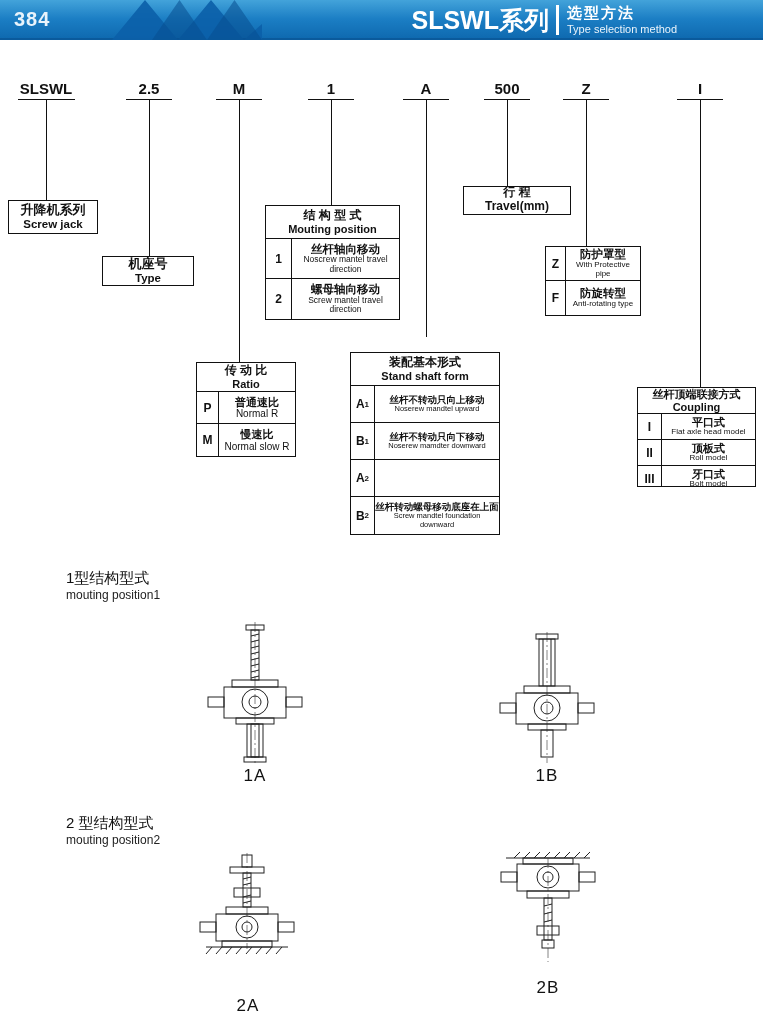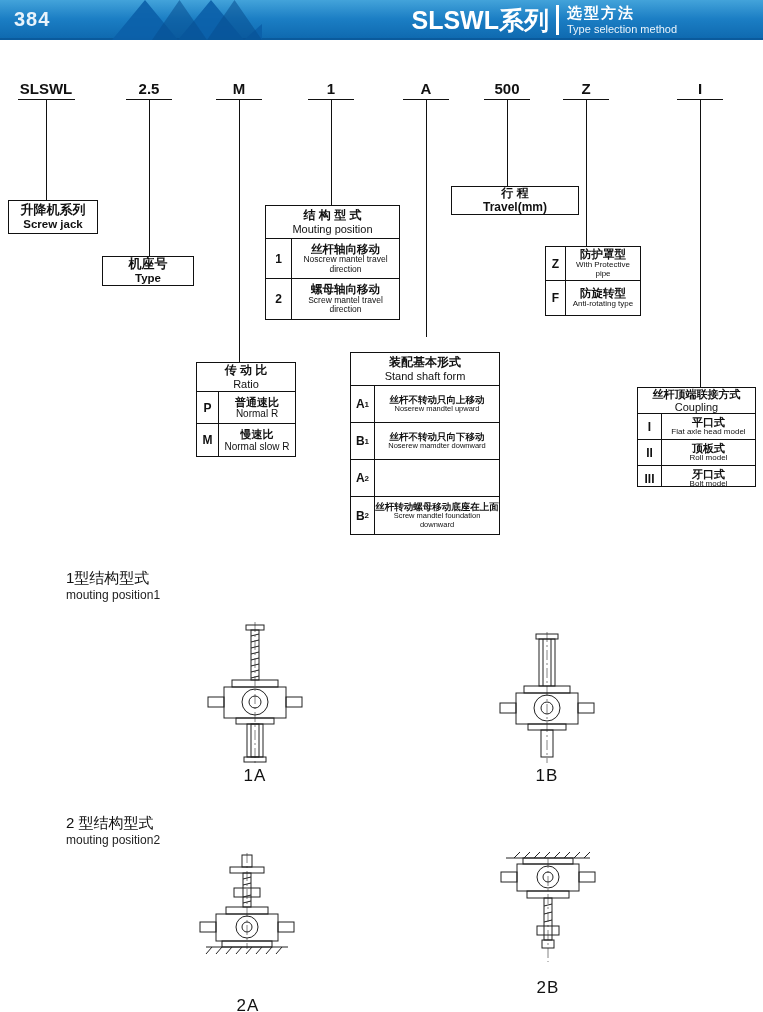--- a/index.html
+++ b/index.html
@@ -28,21 +28,21 @@
   .vline { position:absolute; width:1px; background:#111; }
 
   .box { position:absolute; border:1px solid #111; background:#fff; display:flex; flex-direction:column;
          align-items:center; justify-content:center; text-align:center; line-height:1.15; }
   .box .cn { font-weight:bold; font-size:13px; }
   .box .en { font-weight:bold; font-size:11.5px; }
 
   .tbl { position:absolute; border:1px solid #111; background:#fff; display:flex; flex-direction:column; overflow:hidden; }
   .thead { border-bottom:1px solid #111; text-align:center; display:flex; flex-direction:column; justify-content:center; line-height:1.15; }
   .hcn { font-weight:bold; font-size:12px; }
-  .hen { font-weight:normal; font-size:11px; }
+  .hen { font-weight:bold; font-size:11px; }
   .trow { display:flex; border-bottom:1px solid #111; flex:0 0 auto; }
   .trow:last-child { border-bottom:none; }
   .tcode { width:24px; flex:0 0 24px; border-right:1px solid #111; display:flex; align-items:center;
            justify-content:center; font-weight:bold; font-size:12px; }
   .tcode .sb { font-size:8px; }
   .tcell { flex:1; display:flex; flex-direction:column; align-items:center; justify-content:center;
            text-align:center; padding:1px 2px; line-height:1.1; overflow:hidden; }
   .tcell .cn { font-weight:bold; font-size:11px; white-space:nowrap; }
   .tcell .en { font-size:8.5px; color:#111; }
 
@@ -125,21 +125,21 @@
   <div class="box" style="left:8px;top:200px;width:90px;height:34px;">
     <div class="cn">升降机系列</div>
     <div class="en">Screw jack</div>
   </div>
 
   <div class="box" style="left:102px;top:256px;width:92px;height:30px;">
     <div class="cn">机座号</div>
     <div class="en">Type</div>
   </div>
 
-  <div class="box" style="left:451px;top:186px;width:128px;height:29px;">
+  <div class="box" style="left:463px;top:186px;width:108px;height:29px;justify-content:flex-end;">
     <div class="cn" style="font-size:12px;">行 程</div>
     <div class="en" style="font-size:12px;">Travel(mm)</div>
   </div>
 
   <div class="tbl tbl-ratio" style="left:196px;top:362px;width:100px;height:95px;">
     <div class="thead">
       <div class="hcn">传 动 比</div>
       <div class="hen">Ratio</div>
     </div>
     <div class="trow">

